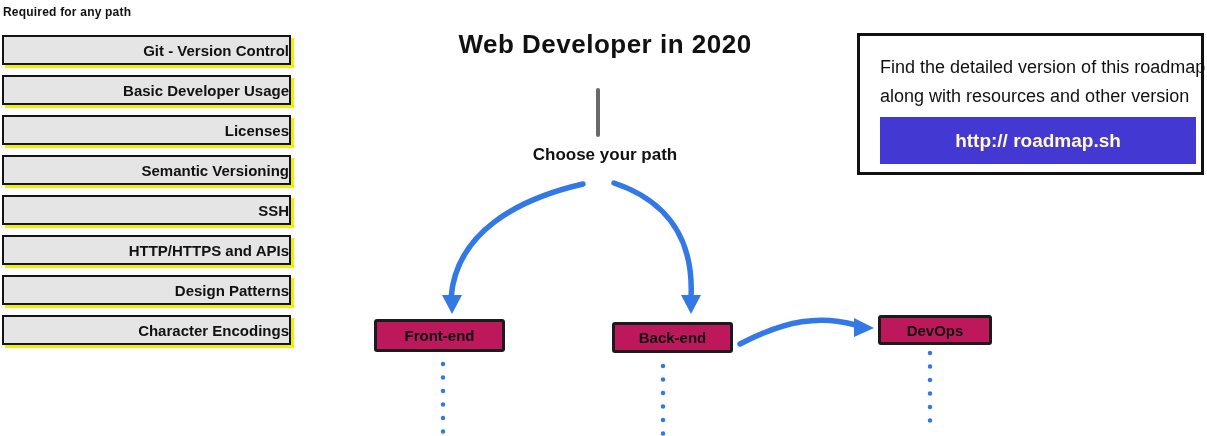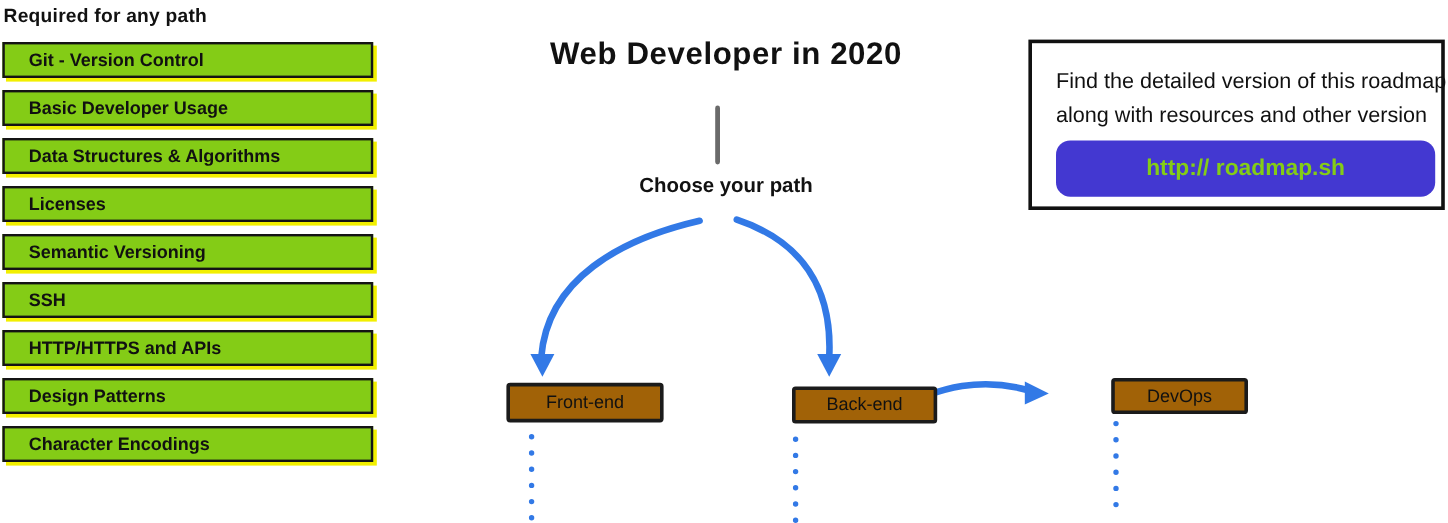--- a/index.html
+++ b/index.html
@@ -10,44 +10,43 @@
     background: #ffffff;
     overflow: hidden;
     font-family: "Liberation Sans", "DejaVu Sans", sans-serif;
     color: #111;
   }
 
   
   .required-heading {
     position: absolute;
     left: 3px; top: 5px;
-    font-size: 16px;
+    font-size: 12px;
     font-weight: bold;
     letter-spacing: 0.2px;
   }
   .topic-col {
     position: absolute;
     left: 2px; top: 35px;
     display: flex;
     flex-direction: column;
     gap: 10px;
   }
   .topic-node {
     width: 285px;
     height: 26px;
-    background: #84cc16;
+    background: #e5e5e5;
     border: 2px solid #141414;
     box-shadow: 3px 3px 0 0 #f2ef00;
     display: flex;
     align-items: center;
-    justify-content: flex-start;
+    justify-content: flex-end;
     font-size: 15px;
     font-weight: 600;
     cursor: pointer;
-    padding-left: 20px;
   }
 
   
   .main-title {
     position: absolute;
     left: 405px; top: 29px;
     width: 400px;
     text-align: center;
     font-size: 26px;
     font-weight: bold;
@@ -64,30 +63,29 @@
     position: absolute;
     left: 455px; top: 145px;
     width: 300px;
     text-align: center;
     font-size: 17px;
     font-weight: bold;
   }
 
   .path-node {
     position: absolute;
-    background: #a16207;
+    background: #be185d;
     border: 3px solid #1b1b1b;
     border-radius: 3px;
     display: flex;
     align-items: center;
     justify-content: center;
     font-size: 15px;
-    font-weight: 400;
+    font-weight: 700;
     cursor: pointer;
-    margin-left: 48px;
   }
   #node-frontend { left: 374px; top: 319px; width: 125px; height: 27px; }
   #node-backend  { left: 612px; top: 322px; width: 115px; height: 25px; }
   #node-devops   { left: 878px; top: 315px; width: 108px; height: 24px; }
 
   .arrow-layer {
     position: absolute;
     left: 0; top: 0;
     width: 1207px; height: 436px;
     pointer-events: none;
@@ -110,22 +108,22 @@
     white-space: nowrap;
   }
   .info-line-1 { top: 21px; }
   .info-line-2 { top: 50px; }
   .roadmap-button {
     position: absolute;
     left: 20px; top: 81px;
     width: 316px; height: 47px;
     background: #4338d1;
     border: none;
-    border-radius: 12px;
-    color: #84cc16;
+    border-radius: 0;
+    color: #fef9c3;
     font-family: "Liberation Sans", "DejaVu Sans", sans-serif;
     font-size: 19px;
     font-weight: bold;
     display: flex;
     align-items: center;
     justify-content: center;
     cursor: pointer;
   }
 </style>
 </head>
@@ -134,23 +132,20 @@
 <div id="canvas">
 
   <div class="required-heading">Required for any path</div>
 
   <div class="topic-col">
     <div class="topic-node">
         <span>Git - Version Control</span>
       </div>
     <div class="topic-node">
         <span>Basic Developer Usage</span>
-      </div>
-    <div class="topic-node">
-        <span>Data Structures &amp; Algorithms</span>
       </div>
     <div class="topic-node">
         <span>Licenses</span>
       </div>
     <div class="topic-node">
         <span>Semantic Versioning</span>
       </div>
     <div class="topic-node">
         <span>SSH</span>
       </div>

